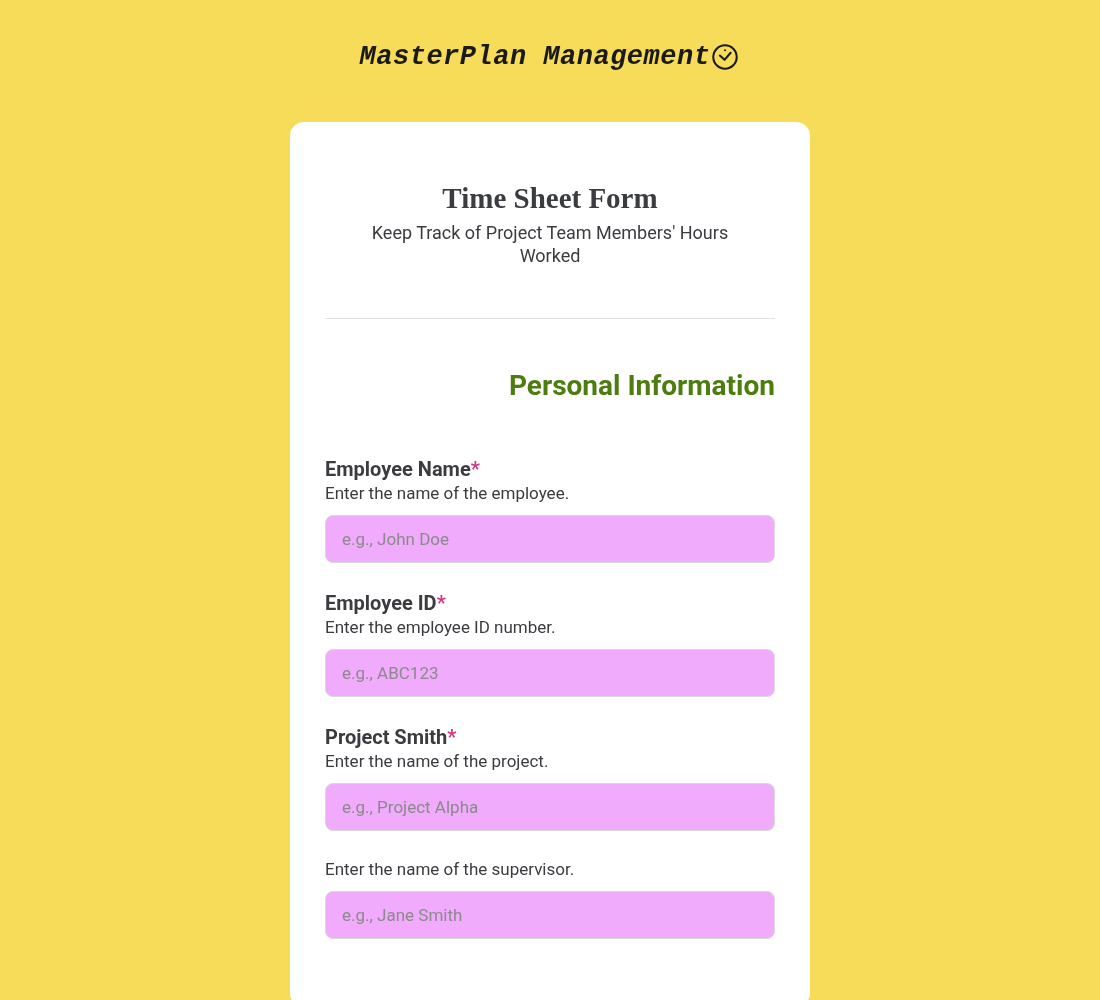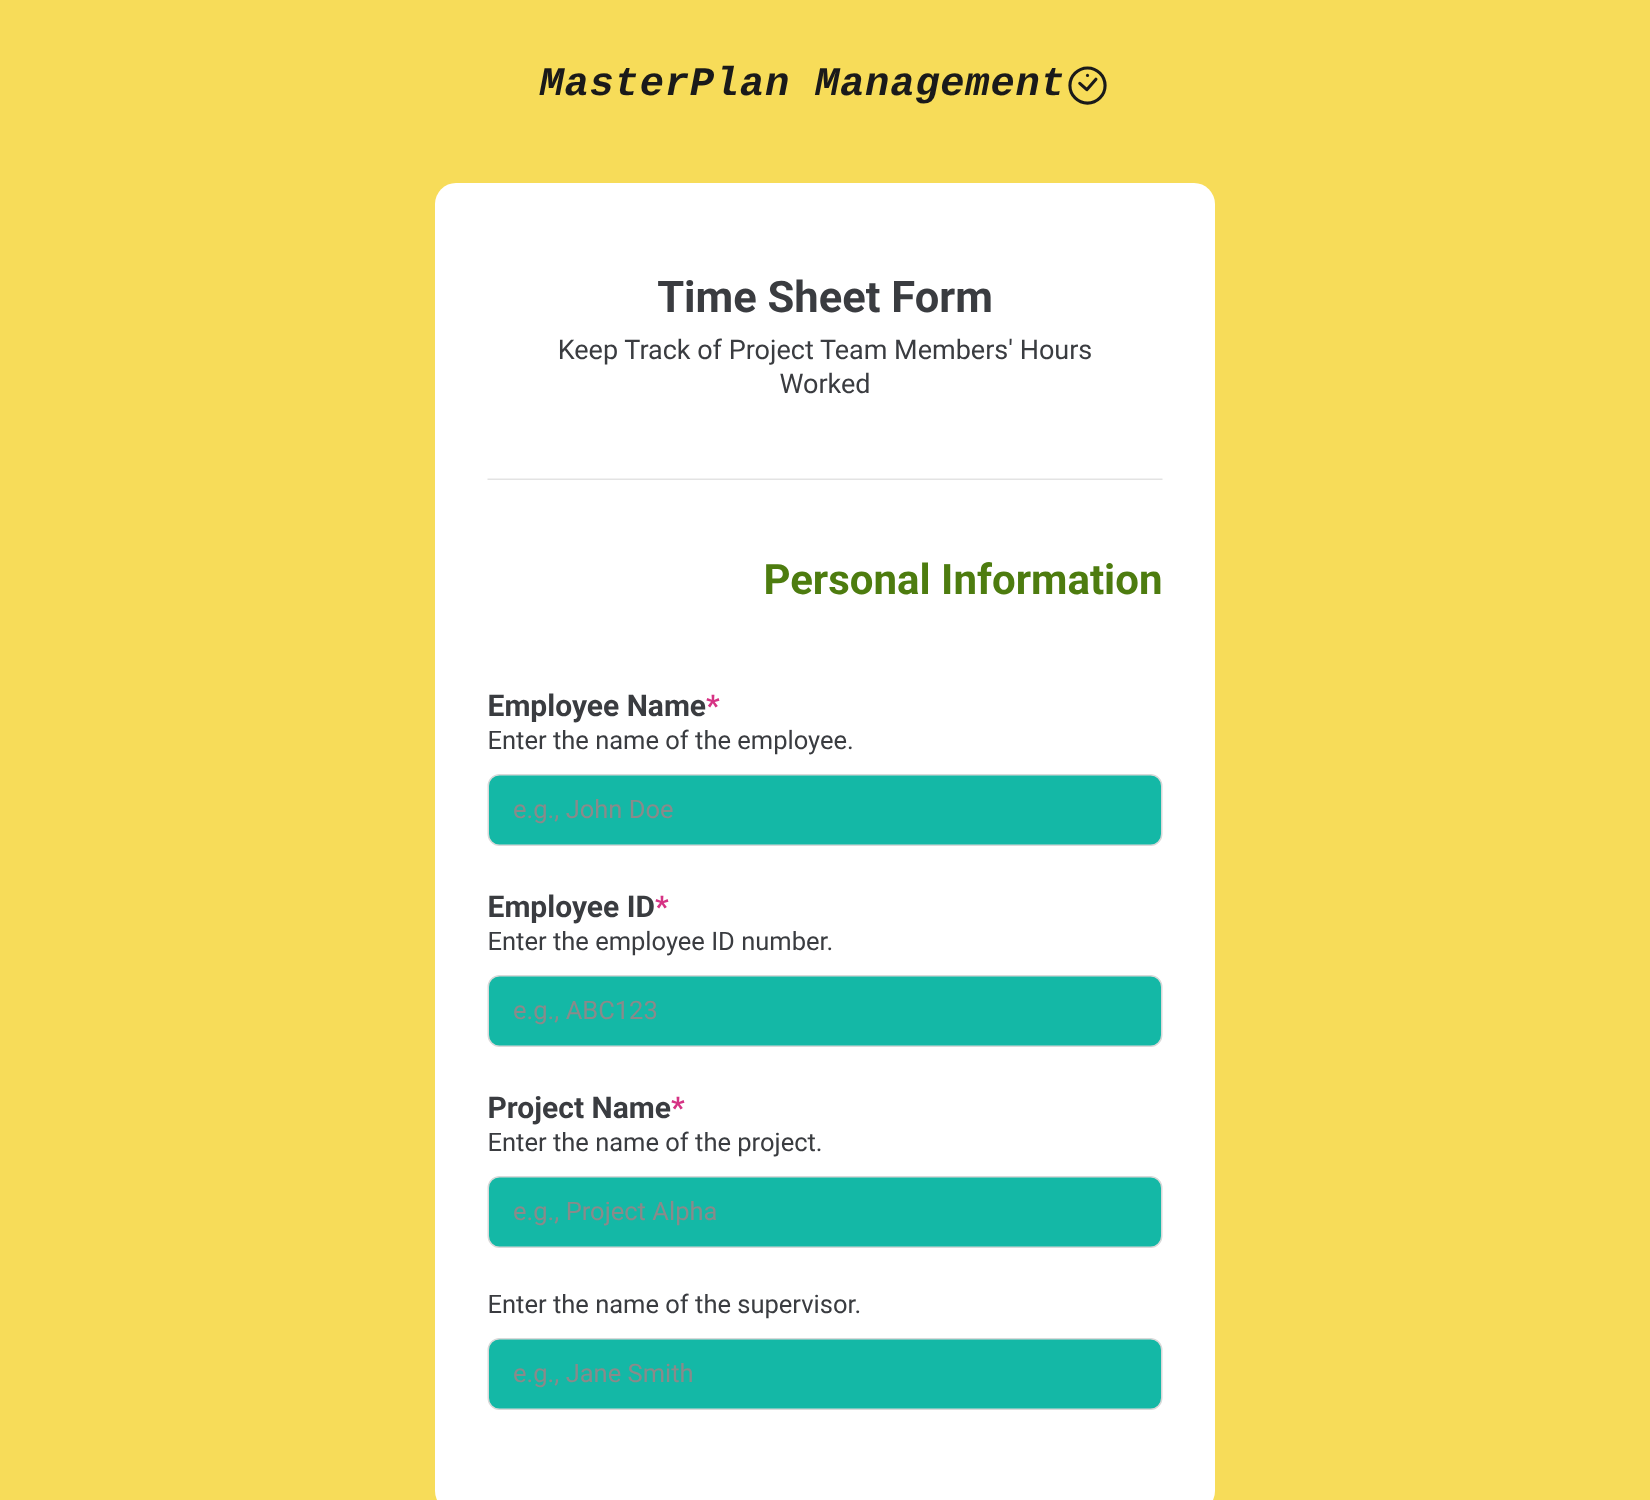--- a/index.html
+++ b/index.html
@@ -55,20 +55,21 @@
       border-radius: 14px;
       padding: 60px 35px 40px 35px;
     }
 
     .form-title {
       text-align: center;
       font-size: 29px;
       font-weight: 700;
       color: #3a3c40;
       margin-bottom: 6px;
+      font-family: Liberation Serif, serif;
     }
 
     .form-subtitle {
       text-align: center;
       font-size: 18px;
       color: #3a3c40;
       line-height: 1.3;
       max-width: 400px;
       margin: 0 auto;
     }
@@ -109,21 +110,21 @@
       margin-top: 2px;
       margin-bottom: 12px;
     }
 
     .text-input {
       width: 100%;
       padding: 13px 16px;
       font-size: 17px;
       border: 1px solid #d9d9d9;
       border-radius: 8px;
-      background-color: #14b8a6;
+      background-color: #f0abfc;
       color: #3a3c40;
       outline: none;
       font-family: inherit;
     }
 
     .text-input::placeholder {
       color: #8a8a8a;
     }
   </style>
 </head>
@@ -162,21 +163,21 @@
   <div class="field-group">
     <label class="field-label">
       <span>Employee ID</span><span class="required-mark">*</span>
     </label>
     <p class="field-help">Enter the employee ID number.</p>
     <input type="text" class="text-input" placeholder="e.g., ABC123" style="">
   </div>
 
   <div class="field-group">
     <label class="field-label">
-      <span>Project Name</span><span class="required-mark">*</span>
+      <span>Project Smith</span><span class="required-mark">*</span>
     </label>
     <p class="field-help">Enter the name of the project.</p>
     <input type="text" class="text-input" placeholder="e.g., Project Alpha" style="">
   </div>
 
   <div class="field-group">
     <p class="field-help">Enter the name of the supervisor.</p>
     <input type="text" class="text-input" placeholder="e.g., Jane Smith" style="">
   </div>
 

